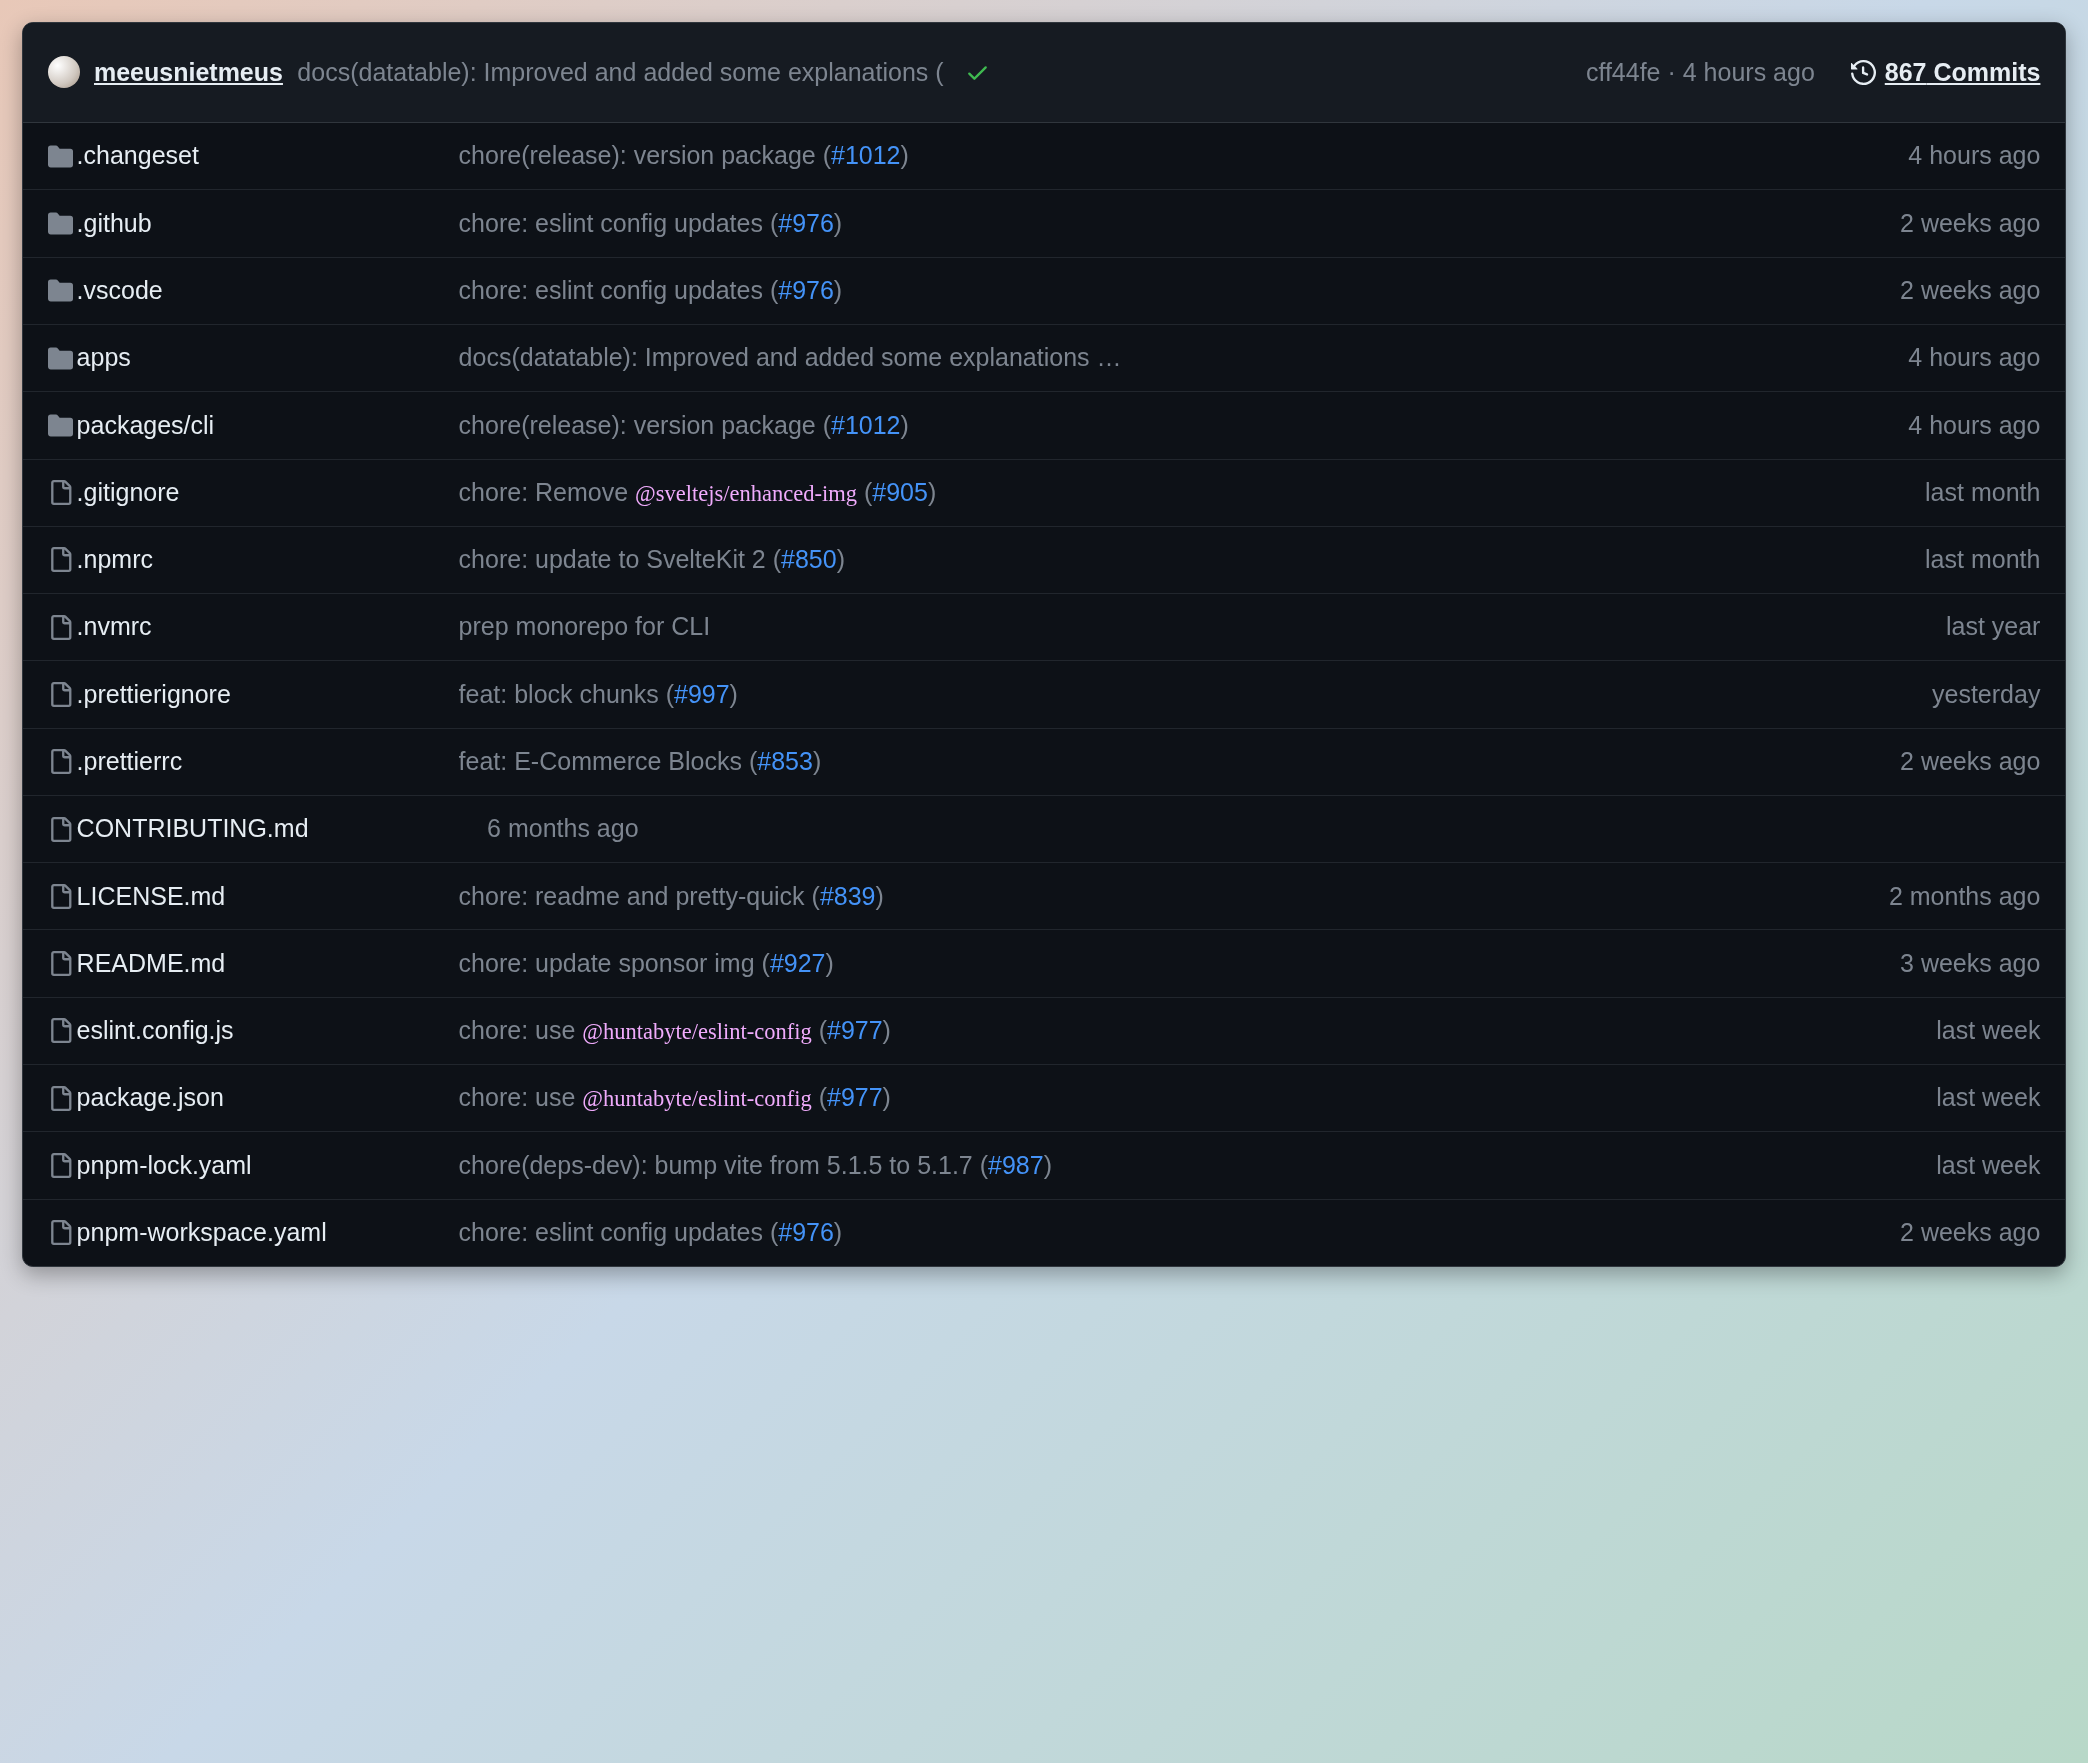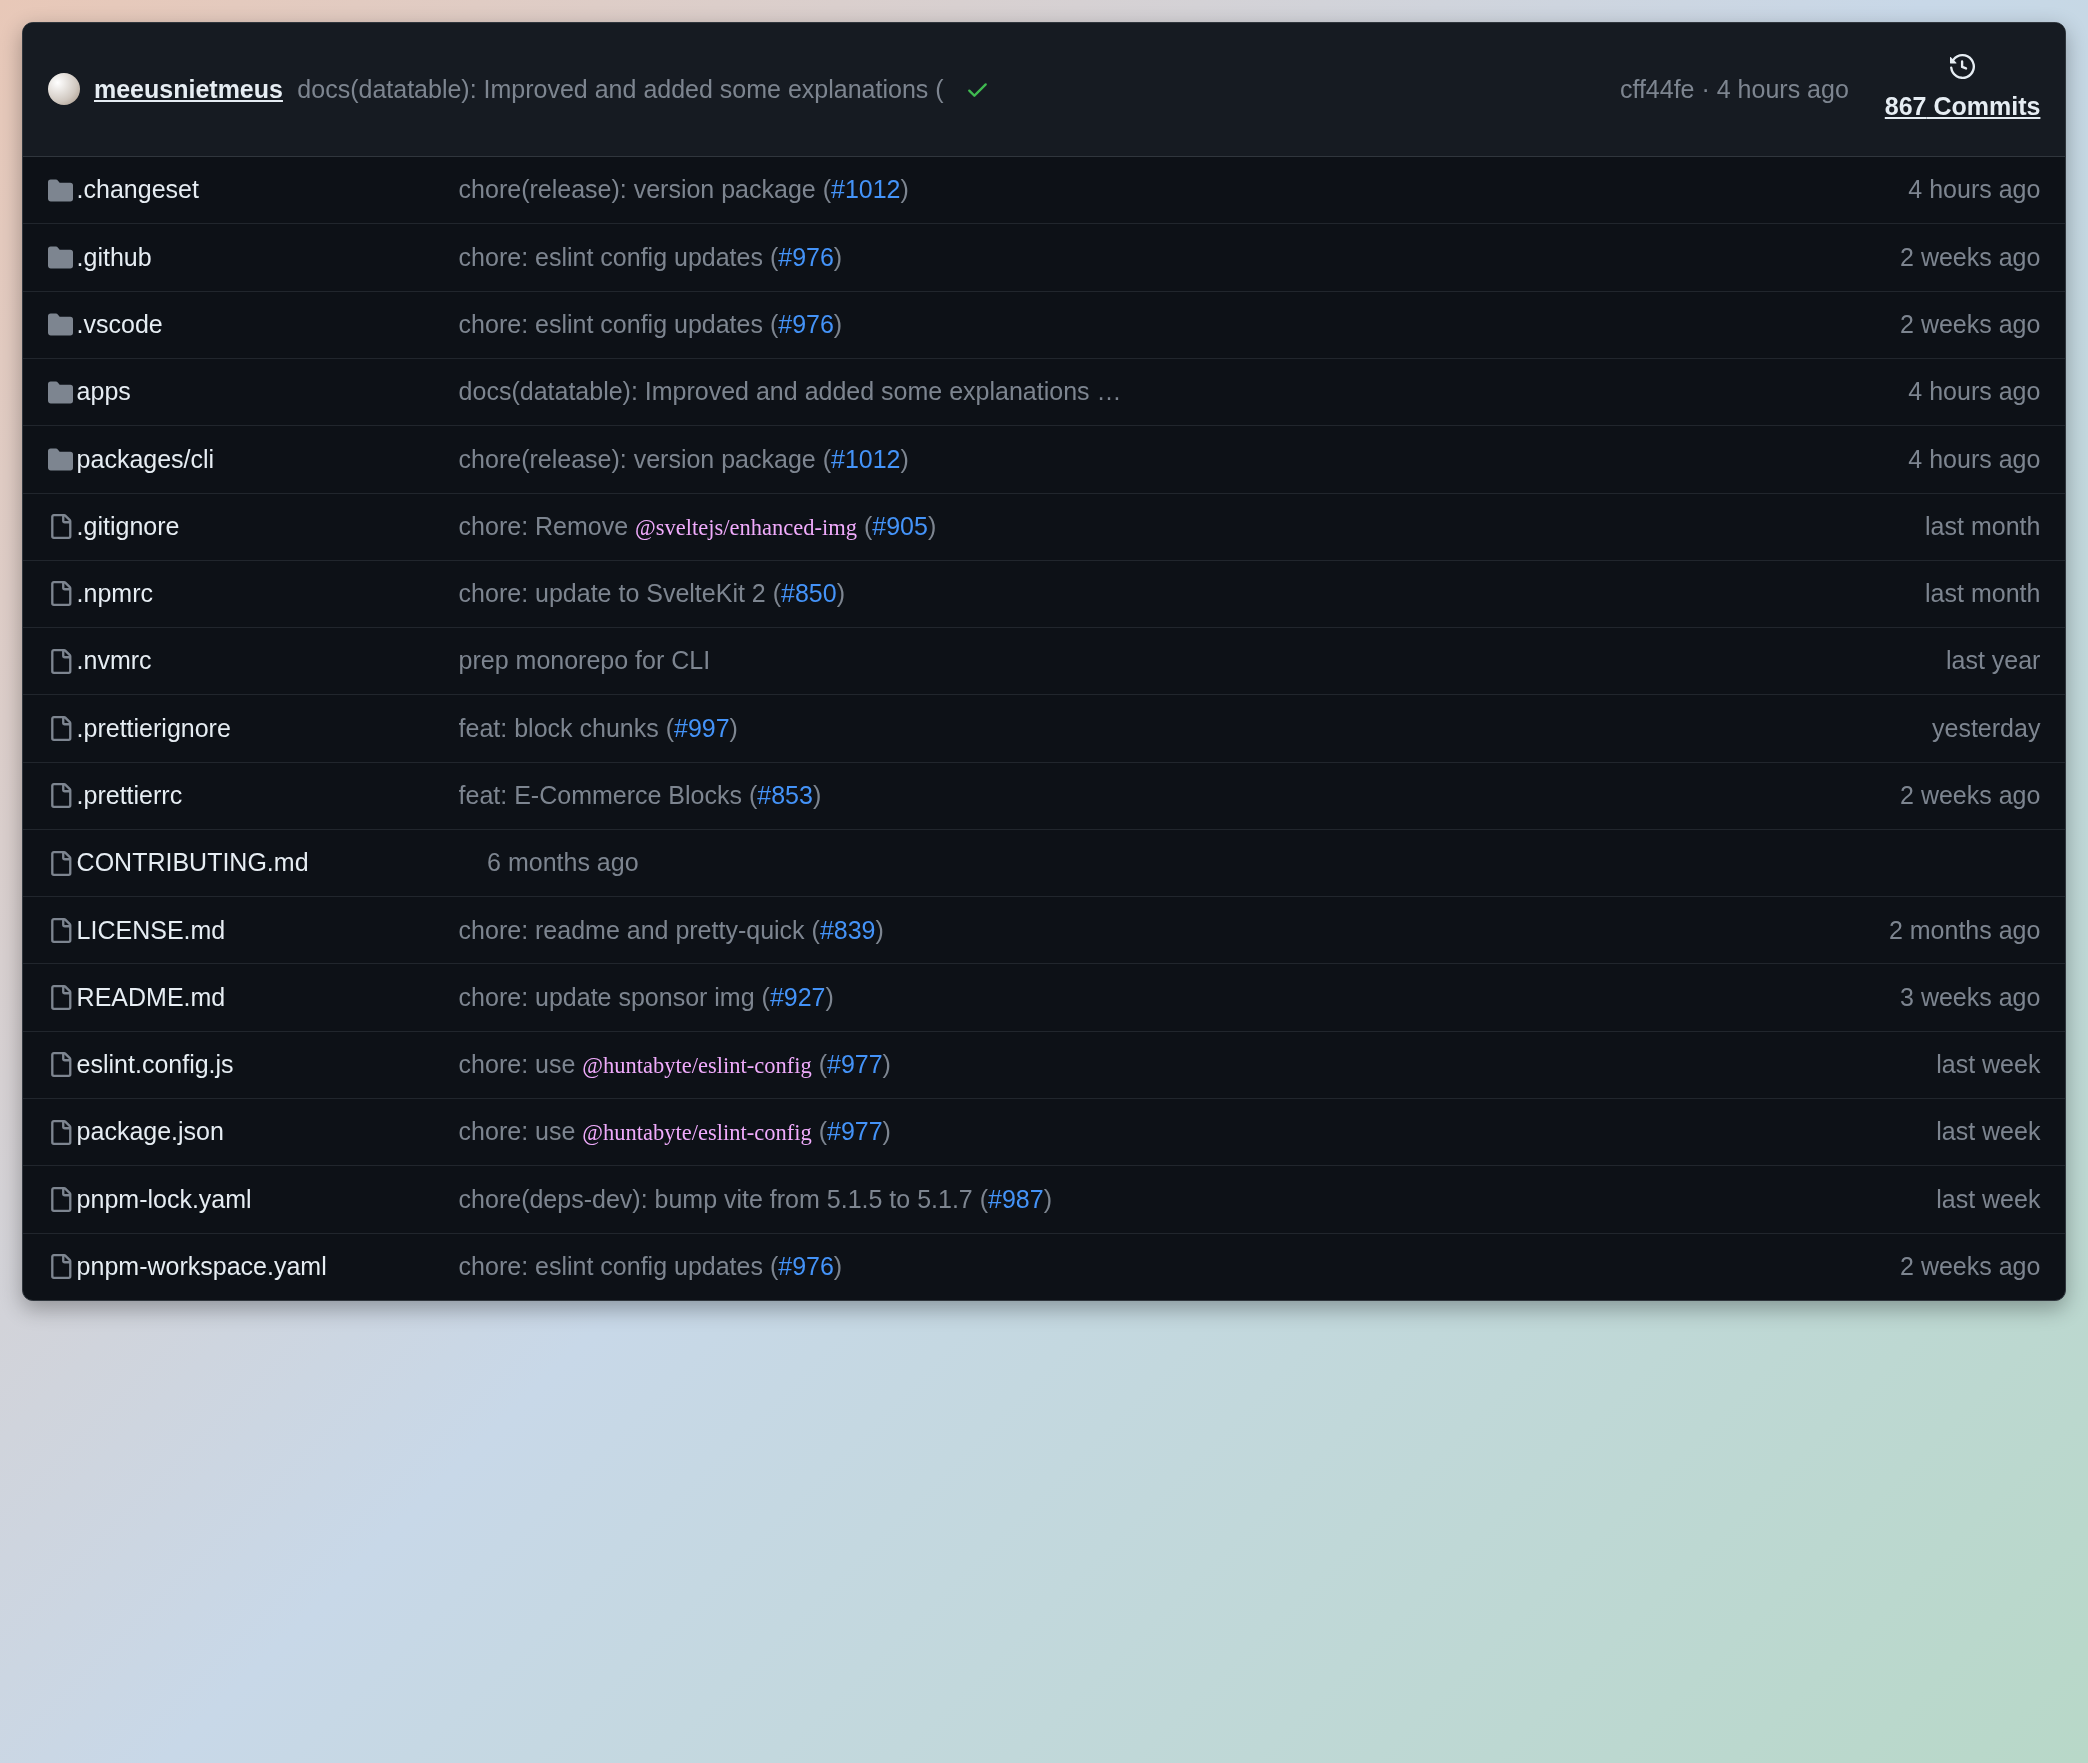--- a/index.html
+++ b/index.html
@@ -60,21 +60,20 @@
   }
   .commits-badge {
     display: inline-flex;
     align-items: center;
     gap: 9px;
     color: #e6edf3;
     font-weight: 600;
     white-space: nowrap;
     flex-shrink: 0;
     margin-left: 21.6px;
-    flex-direction: column;
   }
   .commits-badge svg { fill: #e6edf3; }
   .row {
     display: flex;
     align-items: center;
     padding: 14.4px 25px;
     border-bottom: 0.9px solid #21262d;
     gap: 4px;
   }
   .row:last-child { border-bottom: none; }

